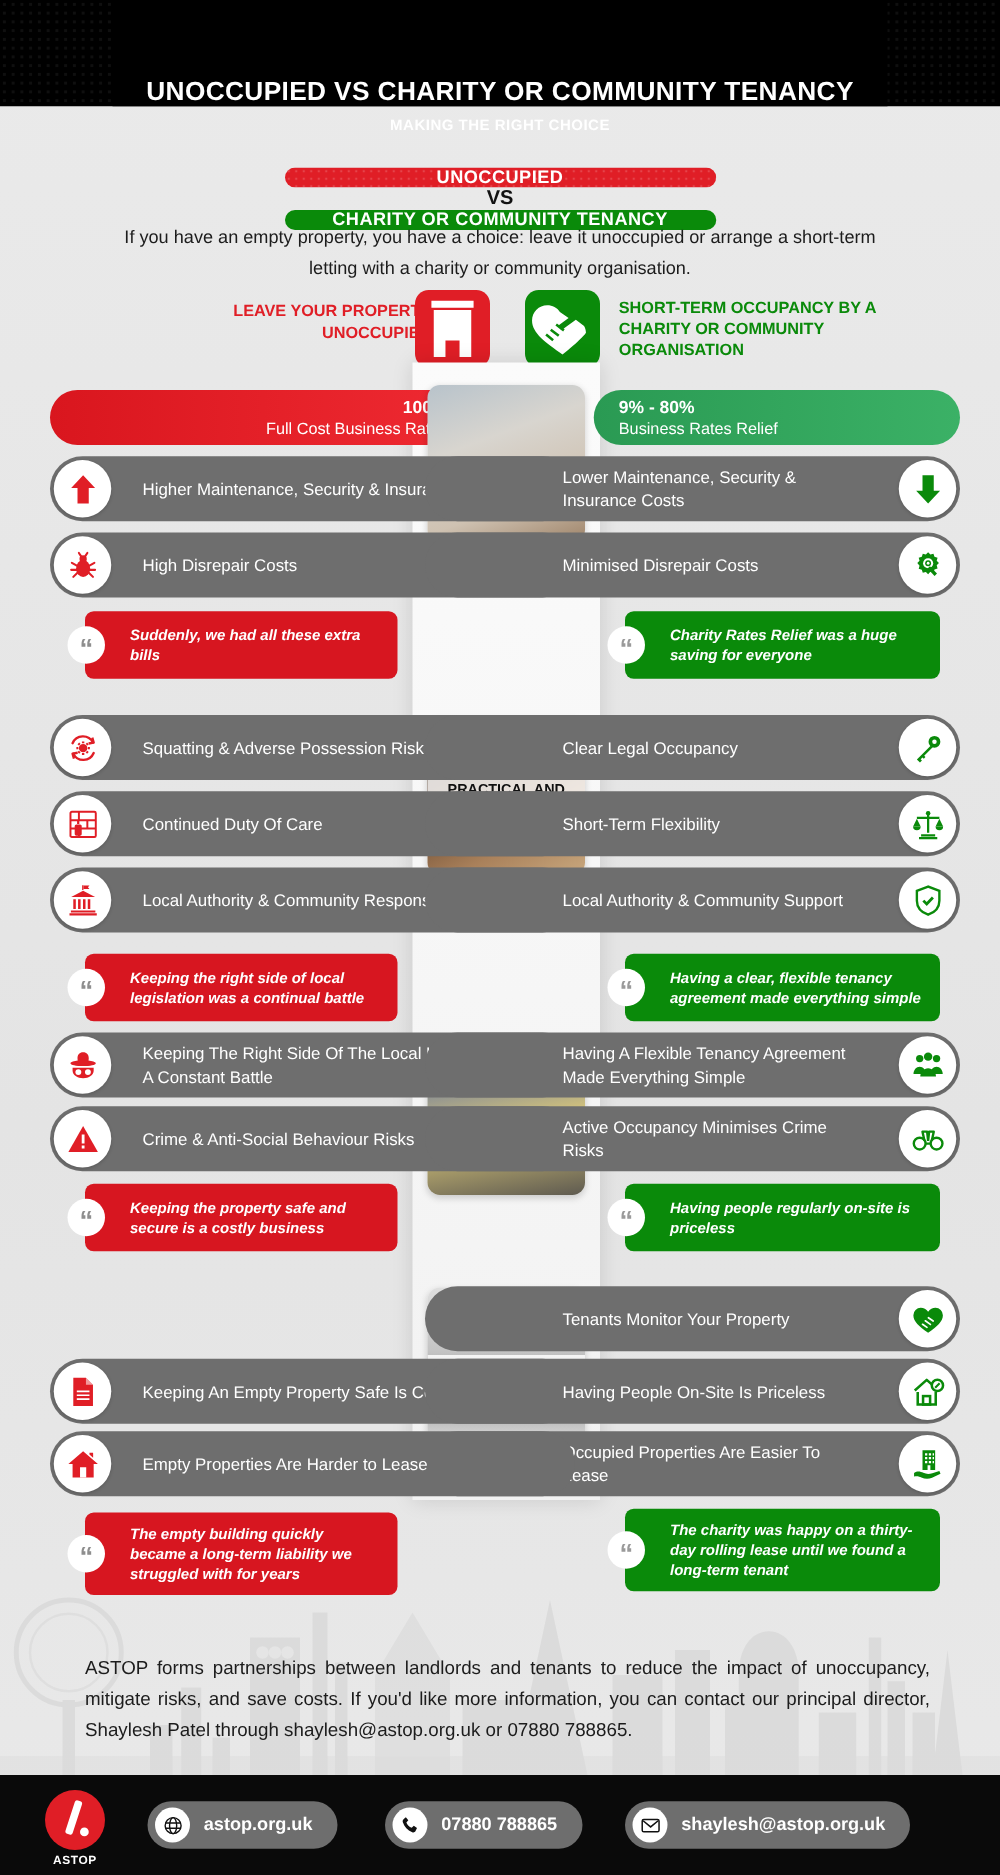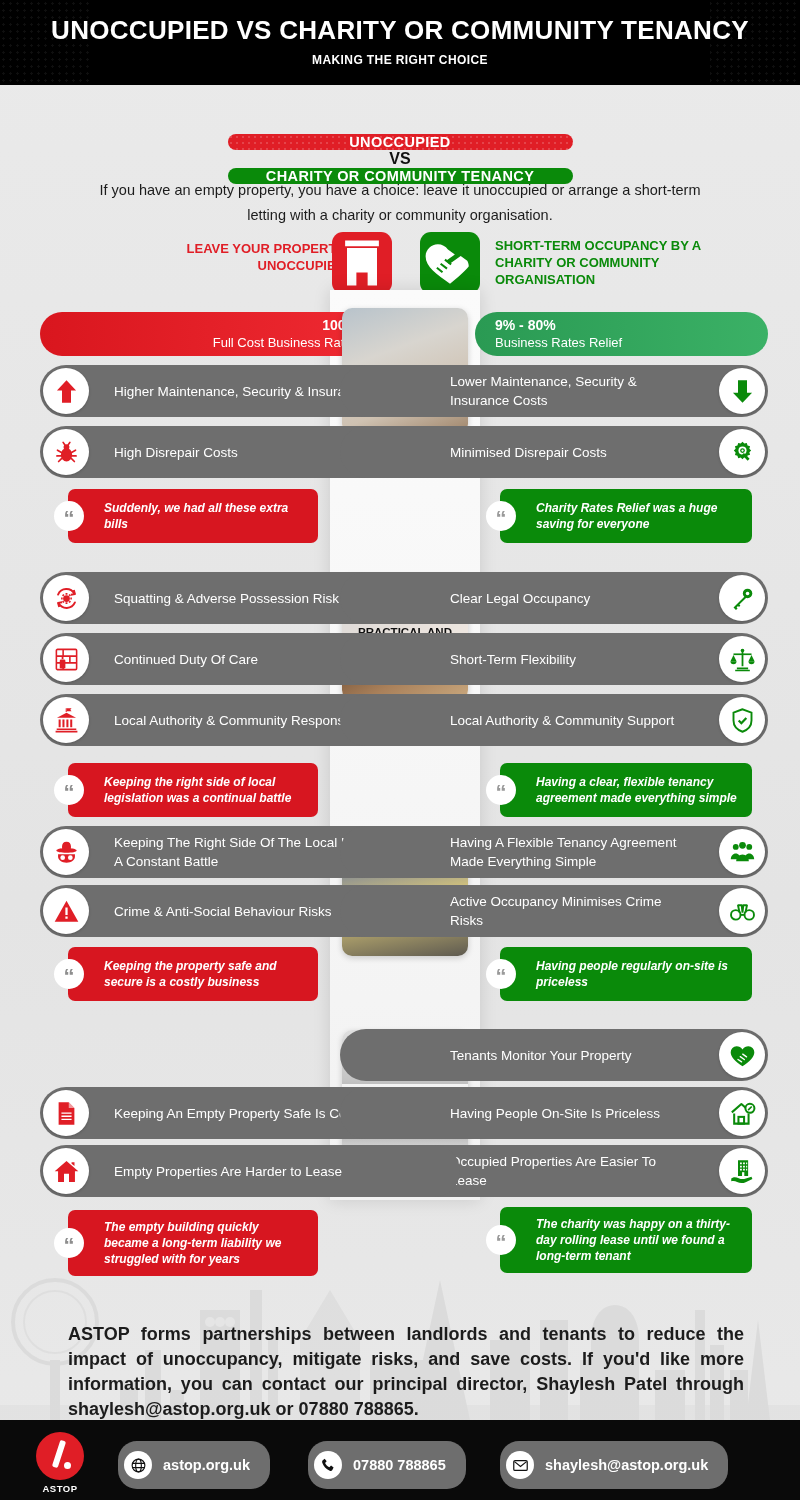--- a/index.html
+++ b/index.html
@@ -19,22 +19,22 @@
     background-image: radial-gradient(rgba(255,255,255,0.06) 1.1px, transparent 1.2px);
     background-size: 7px 7px;
     text-align: center;
   }
   .header::after{
     content:""; position:absolute; left:90px; right:90px; top:0; bottom:0;
     background:#000;
   }
   .header h1, .header h2 { position: relative; z-index: 2; }
   .header h1 {
-    color:#fff; font-size:26px; font-weight:bold; letter-spacing:.3px;
-    padding-top:15px; text-transform:uppercase;
+    color:#fff; font-size:21px; font-weight:bold; letter-spacing:.3px;
+    padding-top:15px; text-transform:uppercase;margin-top:47px;
   }
   .header h2 {
     color:#fff; font-size:12px; font-weight:bold; letter-spacing:.4px;
     padding-top:7px; text-transform:uppercase;
   }
 
   
   .vsrow { position:absolute; top:134px; left:30px; width:740px; height:32px; display:flex; align-items:center;flex-direction:column; }
   .pill {
     height:32px; border-radius:16px; display:flex; align-items:center; justify-content:center;
@@ -122,31 +122,31 @@
   .ph1 { background:linear-gradient(160deg,#b8c3cb 0%,#d8d5cf 35%,#cfc2b2 70%,#9e8368 100%); }
   .ph2 { background:linear-gradient(150deg,#2e2721 0%,#6b4a31 40%,#a9805a 70%,#c9a87e 100%); }
   .ph3 { background:linear-gradient(170deg,#c2c8cc 0%,#8a8f93 30%,#d8c67a 55%,#5e5a50 100%); }
   .ph4 { background:linear-gradient(180deg,#dfdfdf 0%,#c4c4c4 40%,#9a9a9a 70%,#e2e2e2 100%); }
 
   
   .skyline { position:absolute; left:0; top:1250px; width:800px; height:170px; overflow:hidden; opacity:.55; }
   .skyline svg { display:block; }
   .footertext {
     position:absolute; left:68px; top:1322px; width:676px;
-    font-size:18px; line-height:25px; color:#1c1c1c; text-align:justify;font-weight:bold;
+    font-size:15px; line-height:25px; color:#1c1c1c; text-align:justify;
   }
 
   
   .bottombar { position:absolute; left:0; top:1420px; width:800px; height:80px; background:#0a0a0a; }
   .logo { position:absolute; left:36px; top:12px; width:48px; text-align:center; }
   .logo-circle { width:48px; height:48px; border-radius:50%; background:#e01e26; position:relative; }
   .logo-slash { position:absolute; left:20px; top:8px; width:6px; height:28px; background:#fff; transform:rotate(18deg); border-radius:2px; }
   .logo-dot { position:absolute; left:28px; top:30px; width:7px; height:7px; border-radius:50%; background:#fff; }
   .logo-name { color:#fff; font-size:9.5px; font-weight:bold; letter-spacing:.5px; margin-top:3px; }
-  .contact { position:absolute; height:48px; border-radius:19px; background:#6e6e6e;
+  .contact { position:absolute; height:38px; border-radius:19px; background:#6e6e6e;
              display:flex; align-items:center; padding:0 20px 0 6px;text-align:center; }
   .contact .cicon { width:28px; height:28px; border-radius:50%; background:#fff; margin-right:11px;
                     display:flex; align-items:center; justify-content:center; }
   .contact .cicon svg { width:17px; height:17px; }
   .contact .ctext { color:#fff; font-weight:bold; font-size:14.5px; }
 </style>
 </head>
 <body>
 
 <div class="page">

